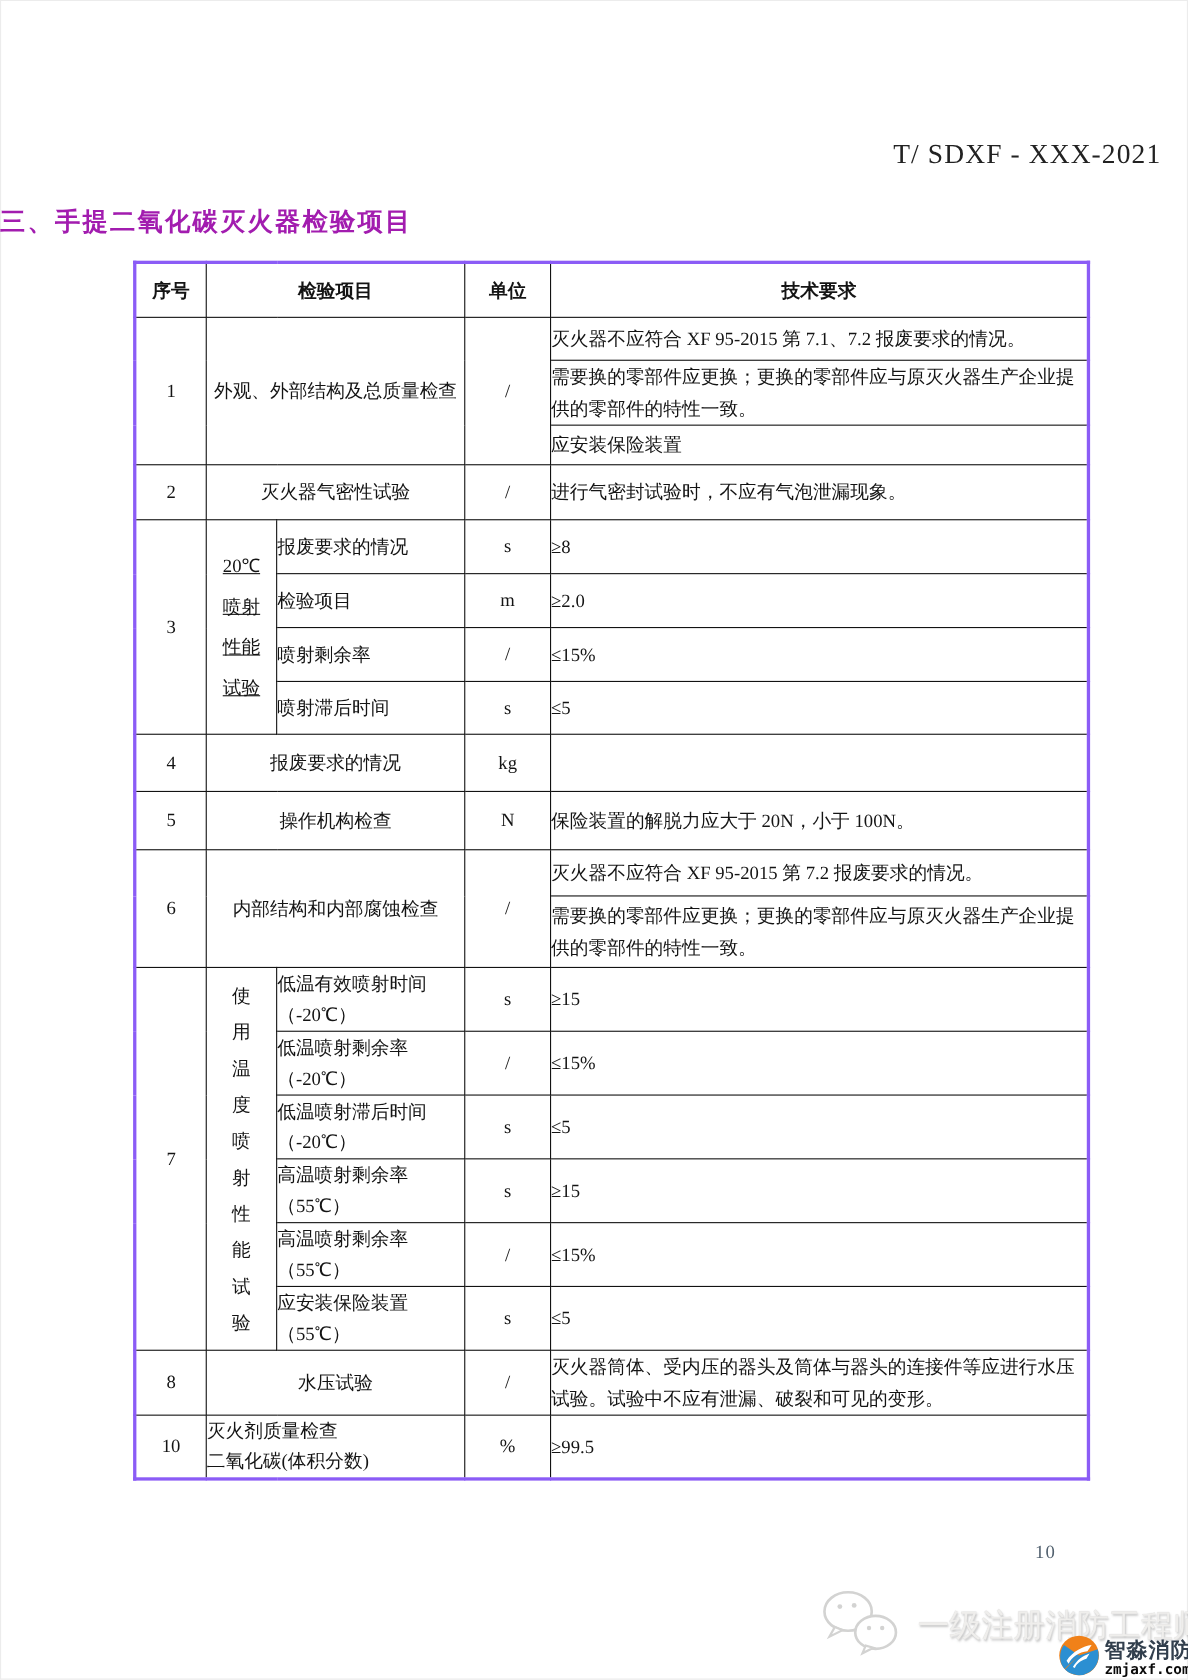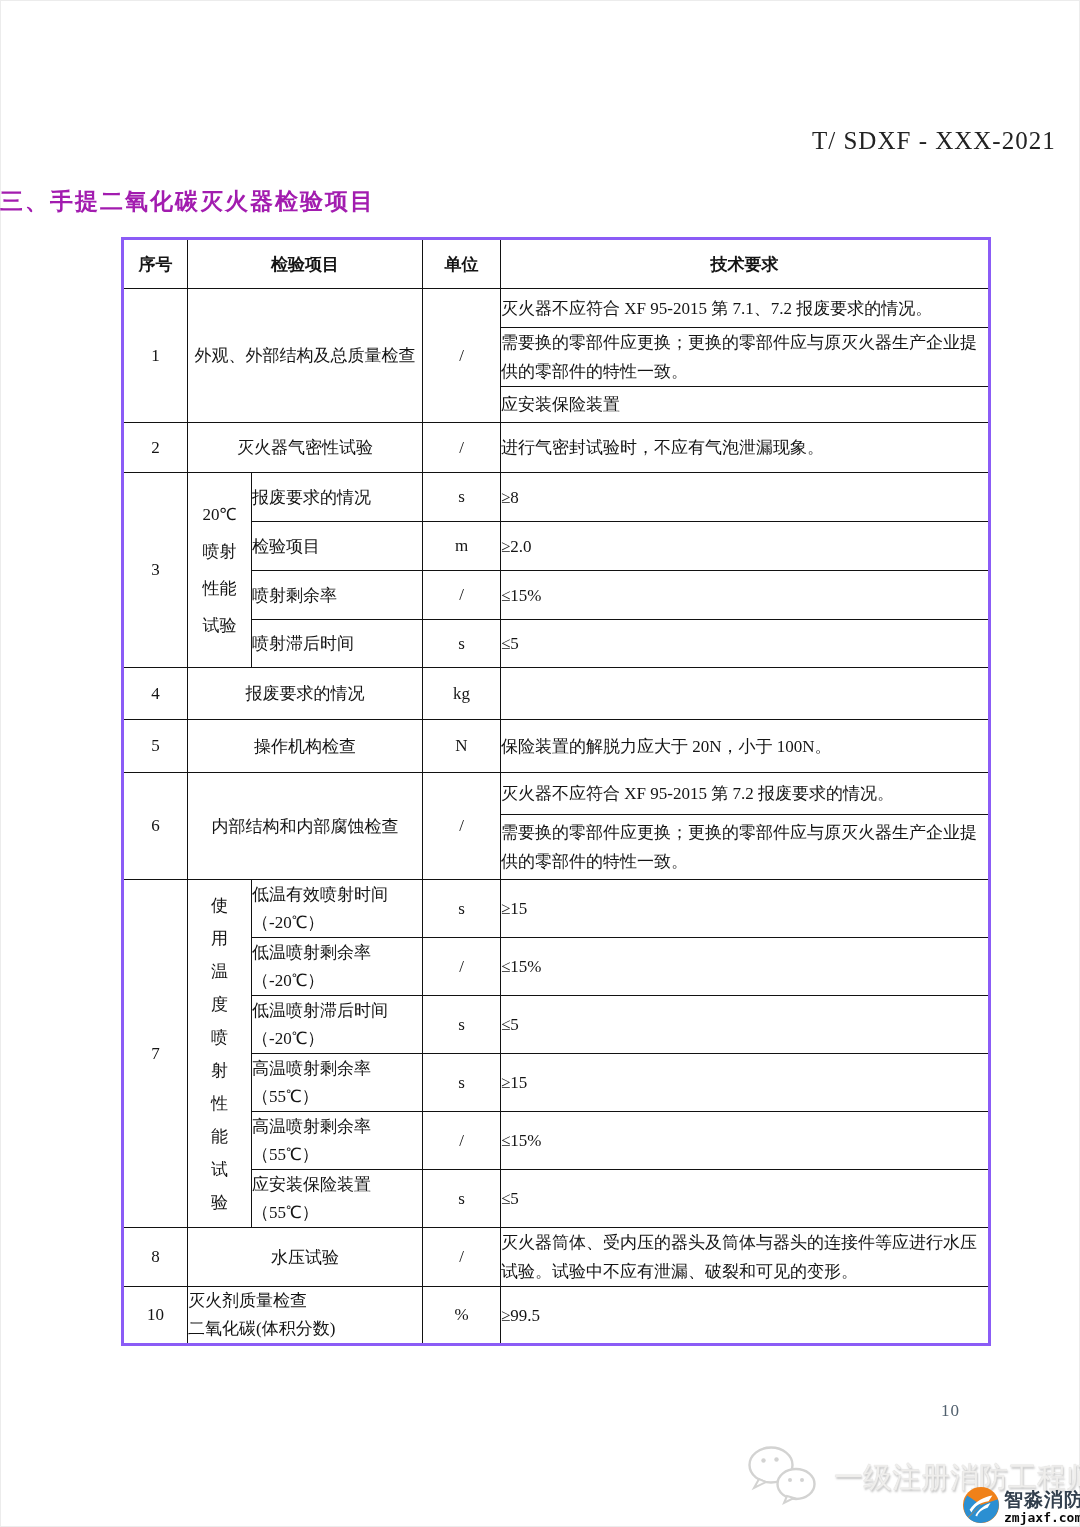--- a/index.html
+++ b/index.html
@@ -27,21 +27,21 @@
     font-size:17px;padding:0;color:#141414;overflow:hidden;
   }
   td.hd{font-weight:bold;text-align:center;font-size:17px;}
   td.c-no{text-align:center;}
   td.c-item{text-align:center;}
   td.c-unit{text-align:center;font-size:16px;}
   td.c-req{text-align:left;padding:5px 13px;line-height:29px;}
   td.c-sub{text-align:left;padding-left:13px;}
   td.c-sub2{text-align:left;padding-left:13px;line-height:28px;margin-left:38px;}
   td.c-group{text-align:center;padding:0 2px;}
-  .group3 div{line-height:37px;}
+  .group3 div{line-height:37px;text-decoration:underline;}
   .group7 div{line-height:33px;}
   .item2 div{line-height:28px;text-align:left;}
   .page-number{
     position:absolute;left:941px;top:1401px;font-size:17px;color:#51606e;
     letter-spacing:1px;
   }
   .footer-banner{
     position:absolute;left:746px;top:1444px;display:flex;align-items:center;
     z-index:1;
   }

